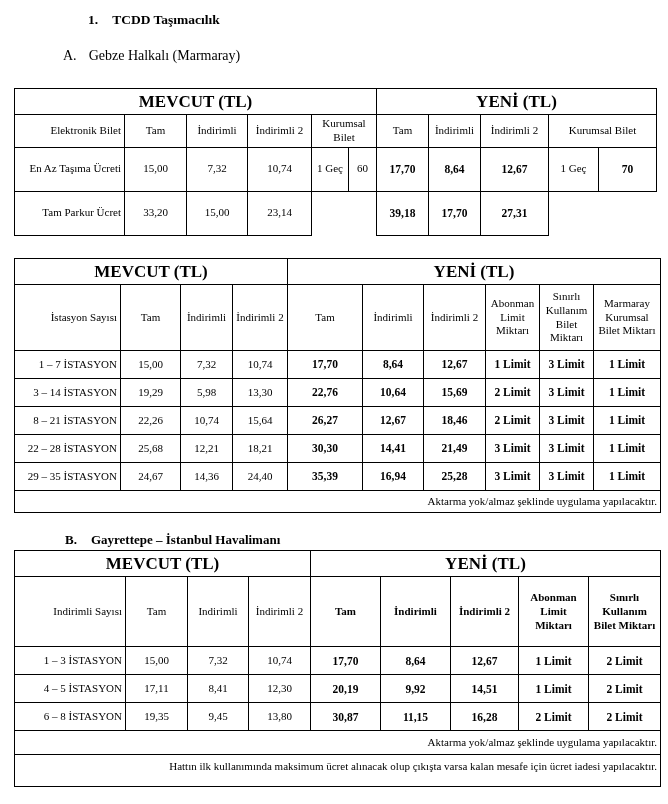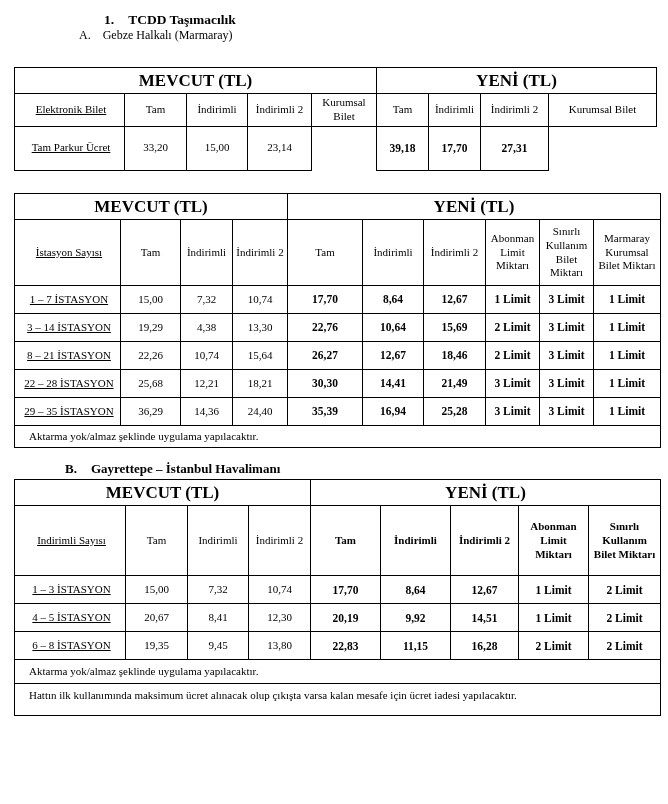--- a/index.html
+++ b/index.html
@@ -4,51 +4,51 @@
 <style>
   html,body { margin:0; padding:0; background:#ffffff; }
   body {
     width:668px; height:804px;
     font-family:"Liberation Serif","DejaVu Serif",serif;
     color:#000;
   }
   .page { position:relative; width:668px; height:804px; background:#fff; overflow:hidden; }
 
   
-  .heading-block { padding-top:12px;padding-left:16px; }
+  .heading-block { padding-top:12px; }
   .h-main { margin-left:88px; font-size:13.5px; font-weight:bold; }
   .h-main .num { margin-right:14px; }
-  .h-sub  { margin-left:63px; font-size:12px; margin-top:0; }
+  .h-sub  { margin-left:63px; font-size:14px; margin-top:20px; }
   .h-sub .num { margin-right:12px; }
   .h-b    { margin-left:65px; font-size:13px; font-weight:bold; }
   .h-b .num { margin-right:14px; }
 
   
   table { border-collapse:collapse; table-layout:fixed; margin-left:14px; }
   td {
     border:1px solid #000;
     font-size:11px;
     text-align:center;
     vertical-align:middle;
     padding:2px 3px;
     overflow:hidden;
     line-height:1.25;
     word-wrap:break-word;
   }
-  .left { text-align:center; padding-left:6px;text-decoration:underline; }
+  .left { text-align:right; padding-left:6px; }
   .b { font-weight:bold; }
   .grp td { font-weight:bold; font-size:17px; }
   .nb { border-left:none; border-right:none; border-bottom:none; }
   .t1 { margin-top:24px; }
   .t2 { margin-top:22px; }
   .t3 { margin-top:2px; }
-  .b-head { margin-top:13px; }
+  .b-head { margin-top:19px; }
   .val { font-size:11px; }
   .yval { font-weight:bold; font-size:11.5px; }
-  .foot td { text-align:left; padding-left:14px; font-size:11px; }
+  .foot td { text-align:right; padding-left:14px; font-size:11px; }
 </style>
 </head>
 <body>
 
 <div class="page">
 
   <div class="heading-block">
     <div class="h-main">
       <span class="num">1.</span><span>TCDD Taşımacılık</span>
     </div>
@@ -81,20 +81,33 @@
       <td>Tam</td>
       <td>İndirimli</td>
       <td>İndirimli 2</td>
       <td colspan="2">Kurumsal Bilet</td>
       <td>Tam</td>
       <td>İndirimli</td>
       <td>İndirimli 2</td>
       <td colspan="2">Kurumsal Bilet</td>
     </tr>
     <tr style="height:44px">
+      <td class="left">En Az Taşıma Ücreti</td>
+      <td class="val">15,00</td>
+      <td class="val">7,32</td>
+      <td class="val">10,74</td>
+      <td class="val">1 Geç</td>
+      <td class="val">60</td>
+      <td class="yval">17,70</td>
+      <td class="yval">8,64</td>
+      <td class="yval">12,67</td>
+      <td class="val">1 Geç</td>
+      <td class="yval">70</td>
+    </tr>
+    <tr style="height:44px">
       <td class="left">Tam Parkur Ücret</td>
       <td class="val">33,20</td>
       <td class="val">15,00</td>
       <td class="val">23,14</td>
       <td colspan="2" class="nb"></td>
       <td class="yval">39,18</td>
       <td class="yval">17,70</td>
       <td class="yval">27,31</td>
       <td colspan="2" class="nb"></td>
     </tr>
@@ -139,21 +152,21 @@
       <td class="yval">17,70</td>
       <td class="yval">8,64</td>
       <td class="yval">12,67</td>
       <td class="yval">1 Limit</td>
       <td class="yval">3 Limit</td>
       <td class="yval">1 Limit</td>
     </tr>
     <tr style="height:28px">
       <td class="left">3 – 14 İSTASYON</td>
       <td class="val">19,29</td>
-      <td class="val">4,38</td>
+      <td class="val">5,98</td>
       <td class="val">13,30</td>
       <td class="yval">22,76</td>
       <td class="yval">10,64</td>
       <td class="yval">15,69</td>
       <td class="yval">2 Limit</td>
       <td class="yval">3 Limit</td>
       <td class="yval">1 Limit</td>
     </tr>
     <tr style="height:28px">
       <td class="left">8 – 21 İSTASYON</td>
@@ -174,21 +187,21 @@
       <td class="val">18,21</td>
       <td class="yval">30,30</td>
       <td class="yval">14,41</td>
       <td class="yval">21,49</td>
       <td class="yval">3 Limit</td>
       <td class="yval">3 Limit</td>
       <td class="yval">1 Limit</td>
     </tr>
     <tr style="height:28px">
       <td class="left">29 – 35 İSTASYON</td>
-      <td class="val">36,29</td>
+      <td class="val">24,67</td>
       <td class="val">14,36</td>
       <td class="val">24,40</td>
       <td class="yval">35,39</td>
       <td class="yval">16,94</td>
       <td class="yval">25,28</td>
       <td class="yval">3 Limit</td>
       <td class="yval">3 Limit</td>
       <td class="yval">1 Limit</td>
     </tr>
     <tr class="foot" style="height:22px">
@@ -235,35 +248,35 @@
       <td class="val">7,32</td>
       <td class="val">10,74</td>
       <td class="yval">17,70</td>
       <td class="yval">8,64</td>
       <td class="yval">12,67</td>
       <td class="yval">1 Limit</td>
       <td class="yval">2 Limit</td>
     </tr>
     <tr style="height:28px">
       <td class="left">4 – 5 İSTASYON</td>
-      <td class="val">20,67</td>
+      <td class="val">17,11</td>
       <td class="val">8,41</td>
       <td class="val">12,30</td>
       <td class="yval">20,19</td>
       <td class="yval">9,92</td>
       <td class="yval">14,51</td>
       <td class="yval">1 Limit</td>
       <td class="yval">2 Limit</td>
     </tr>
     <tr style="height:28px">
       <td class="left">6 – 8 İSTASYON</td>
       <td class="val">19,35</td>
       <td class="val">9,45</td>
       <td class="val">13,80</td>
-      <td class="yval">22,83</td>
+      <td class="yval">30,87</td>
       <td class="yval">11,15</td>
       <td class="yval">16,28</td>
       <td class="yval">2 Limit</td>
       <td class="yval">2 Limit</td>
     </tr>
     <tr class="foot" style="height:24px">
       <td colspan="9">Aktarma yok/almaz şeklinde uygulama yapılacaktır.</td>
     </tr>
     <tr class="foot" style="height:32px">
       <td colspan="9" style="vertical-align:top; padding-top:5px">Hattın ilk kullanımında maksimum ücret alınacak olup çıkışta varsa kalan mesafe için ücret iadesi yapılacaktır.</td>

